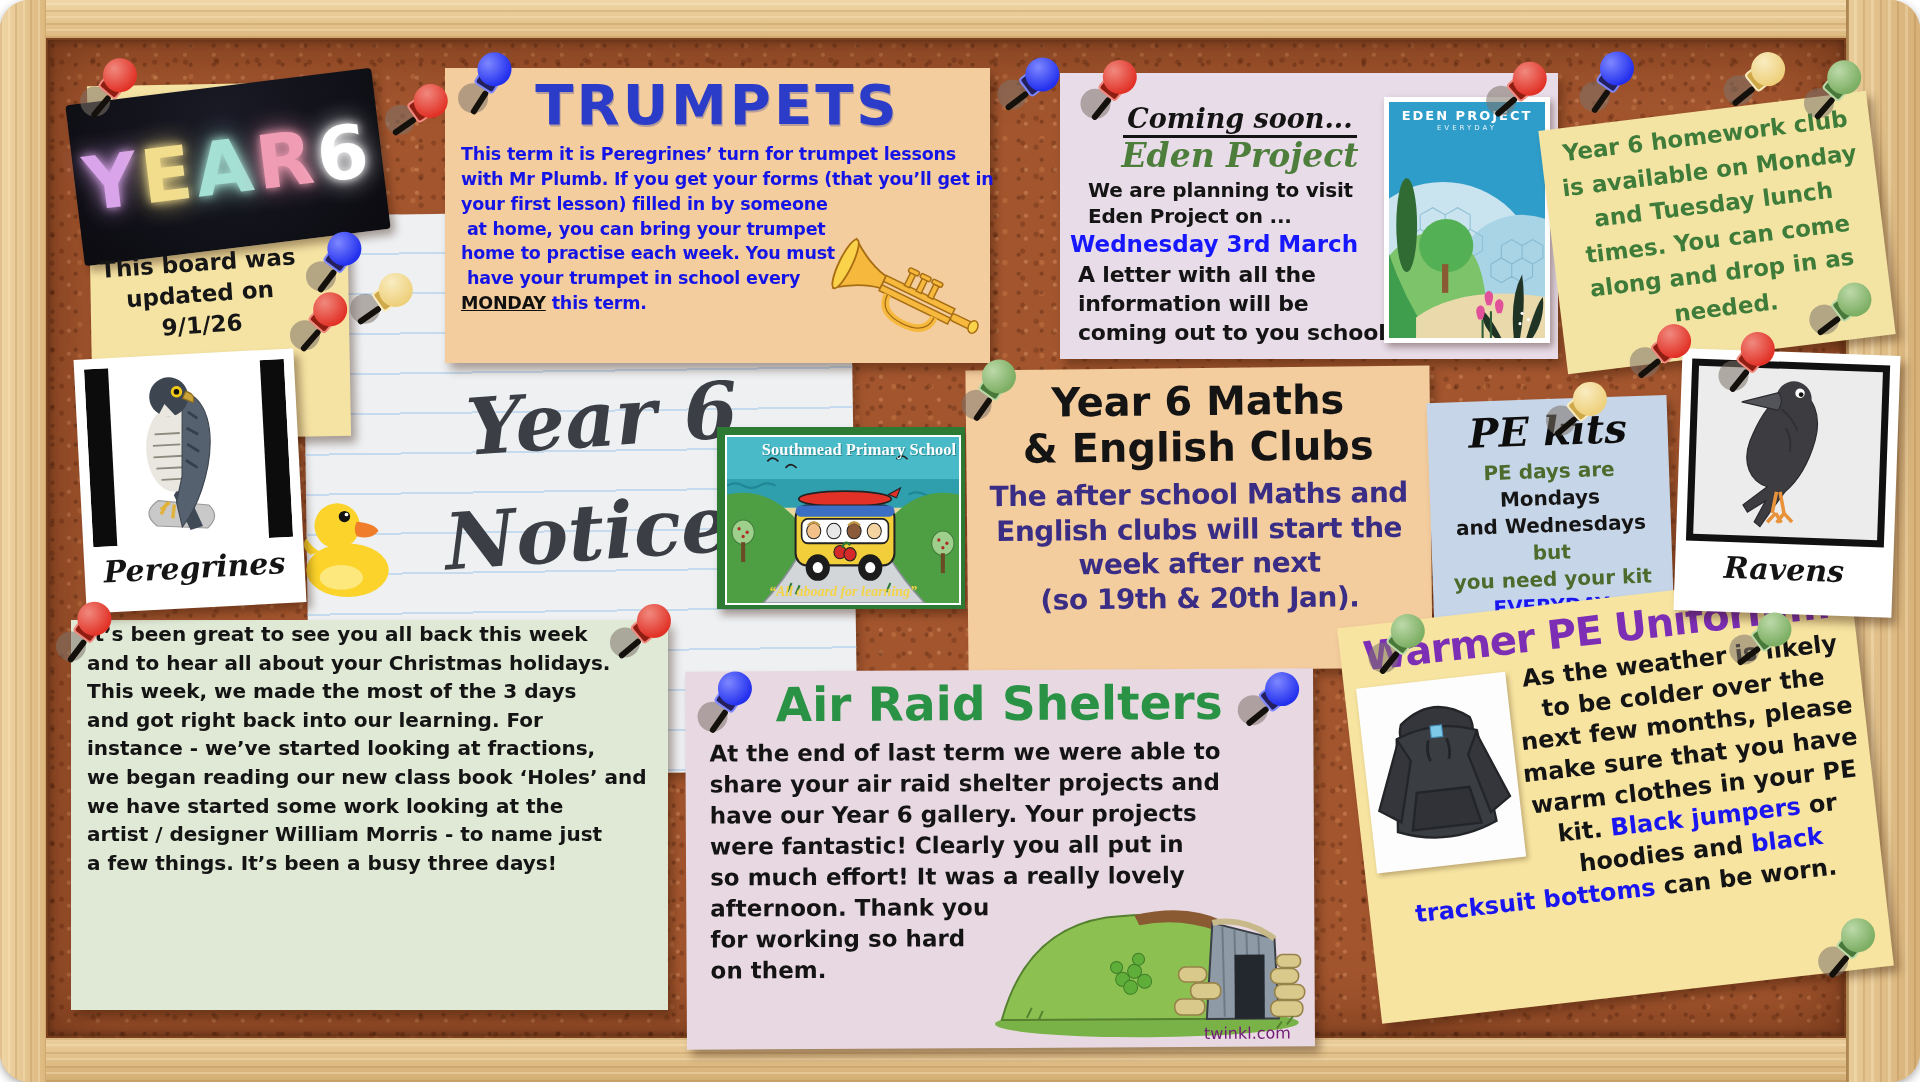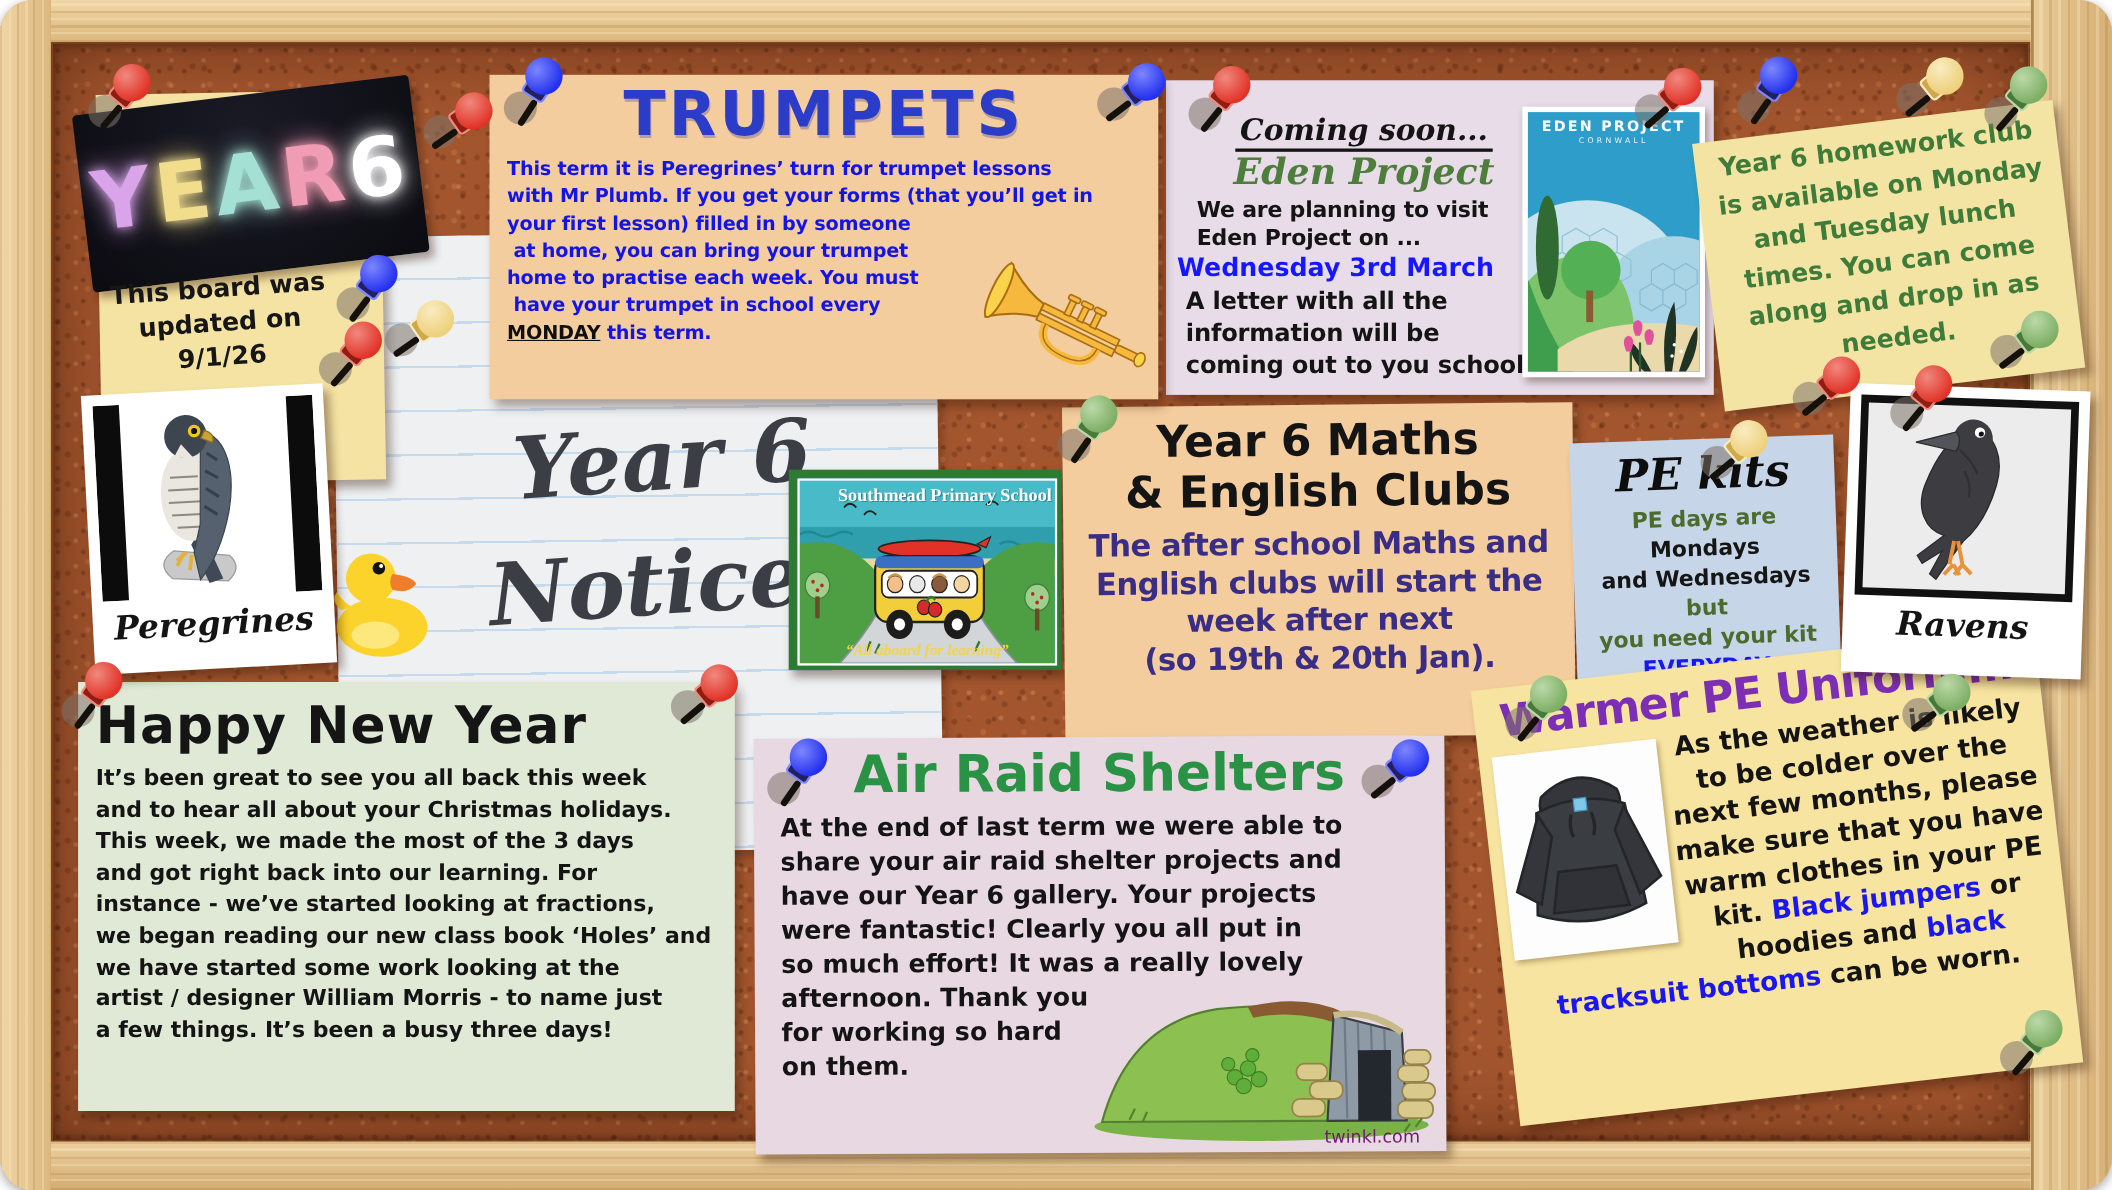--- a/index.html
+++ b/index.html
@@ -47,21 +47,21 @@
     font-size:78px;color:#3b3e44;line-height:1.45;}
   .duck{position:absolute;left:298px;top:492px;width:98px;height:110px;z-index:3;}
   .polaroid{position:absolute;background:#fff;box-shadow:5px 7px 9px rgba(50,20,5,.4);padding:10px 10px 0;}
   .polaroid .ph{position:relative;height:178px;background:#fff;overflow:hidden;}
   .polaroid .ph .bbar{position:absolute;top:0;bottom:0;width:24px;background:#0c0c0c;}
   .polaroid .label{text-align:center;font-size:30px;color:#141414;line-height:1.7;}
   .peregrines{left:80px;top:354px;width:200px;height:244px;transform:rotate(-3deg);z-index:6;}
   .ravens{left:1678px;top:352px;width:198px;height:252px;transform:rotate(2deg);z-index:7;}
   .ravens .ph{border:7px solid #111;background:#ececec;height:168px;}
   
-  .trumpets{left:445px;top:68px;width:608px;height:295px;background:#f4cd9e;z-index:5;}
+  .trumpets{left:445px;top:68px;width:545px;height:295px;background:#f4cd9e;z-index:5;}
   .trumpets h1{margin:4px 0 0;text-align:center;font-size:56px;font-weight:900;color:#2b3cc9;letter-spacing:3px;
     text-shadow:1px 2px 0 rgba(25,35,140,.28);}
   .trumpets .body{position:absolute;left:16px;top:74px;white-space:pre;font-size:17.5px;letter-spacing:-.2px;
     font-weight:bold;color:#1414e6;line-height:1.42;}
   .trumpets .monday{color:#101010;text-decoration:underline;font-weight:900;}
   .trumpet-svg{position:absolute;right:4px;bottom:16px;width:158px;height:96px;transform:rotate(26deg);}
   
   .eden{left:1060px;top:73px;width:498px;height:286px;background:#e8dce8;z-index:4;}
   .eden .content{position:absolute;left:10px;top:8px;width:340px;}
   .eden .coming{text-align:center;font-size:27px;color:#141414;margin-top:22px;}
@@ -272,21 +272,21 @@
               <path d="M104 206 q-5-12 2-14 q7 2 2 14 Z"></path>
               <path d="M86 212 q-5-12 2-14 q7 2 2 14 Z"></path>
             </g>
           <g fill="#fff">
               <circle cx="128" cy="206" r="1.5"></circle>
               <circle cx="134" cy="212" r="1.5"></circle>
               <circle cx="126" cy="216" r="1.5"></circle>
             </g>
         </svg>
         <div class="ptitle">EDEN PROJECT</div>
-        <div class="psub">CORNWALL</div>
+        <div class="psub">EVERYDAY</div>
       </div>
     </div>
   </div>
 
   <div class="note homework">
     <div class="body pre">Year 6 homework club
 is available on Monday
 and Tuesday lunch
 times. You can come
 along and drop in as
@@ -355,21 +355,20 @@
 
   <div class="note pekits">
     <h2 class="script">PE kits</h2>
     <div class="body pre"><span class="g">PE days are </span><span class="k">Mondays
 and Wednesdays</span><span class="g"> but
 you need your kit
 </span><span class="b">EVERYDAY.</span></div>
   </div>
 
   <div class="note happy">
-    <h2>Happy New Year</h2>
     <div class="body pre">It’s been great to see you all back this week
 and to hear all about your Christmas holidays.
 This week, we made the most of the 3 days
 and got right back into our learning. For
 instance - we’ve started looking at fractions,
 we began reading our new class book ‘Holes’ and
 we have started some work looking at the
 artist / designer William Morris - to name just
 a few things. It’s been a busy three days!</div>
   </div>

